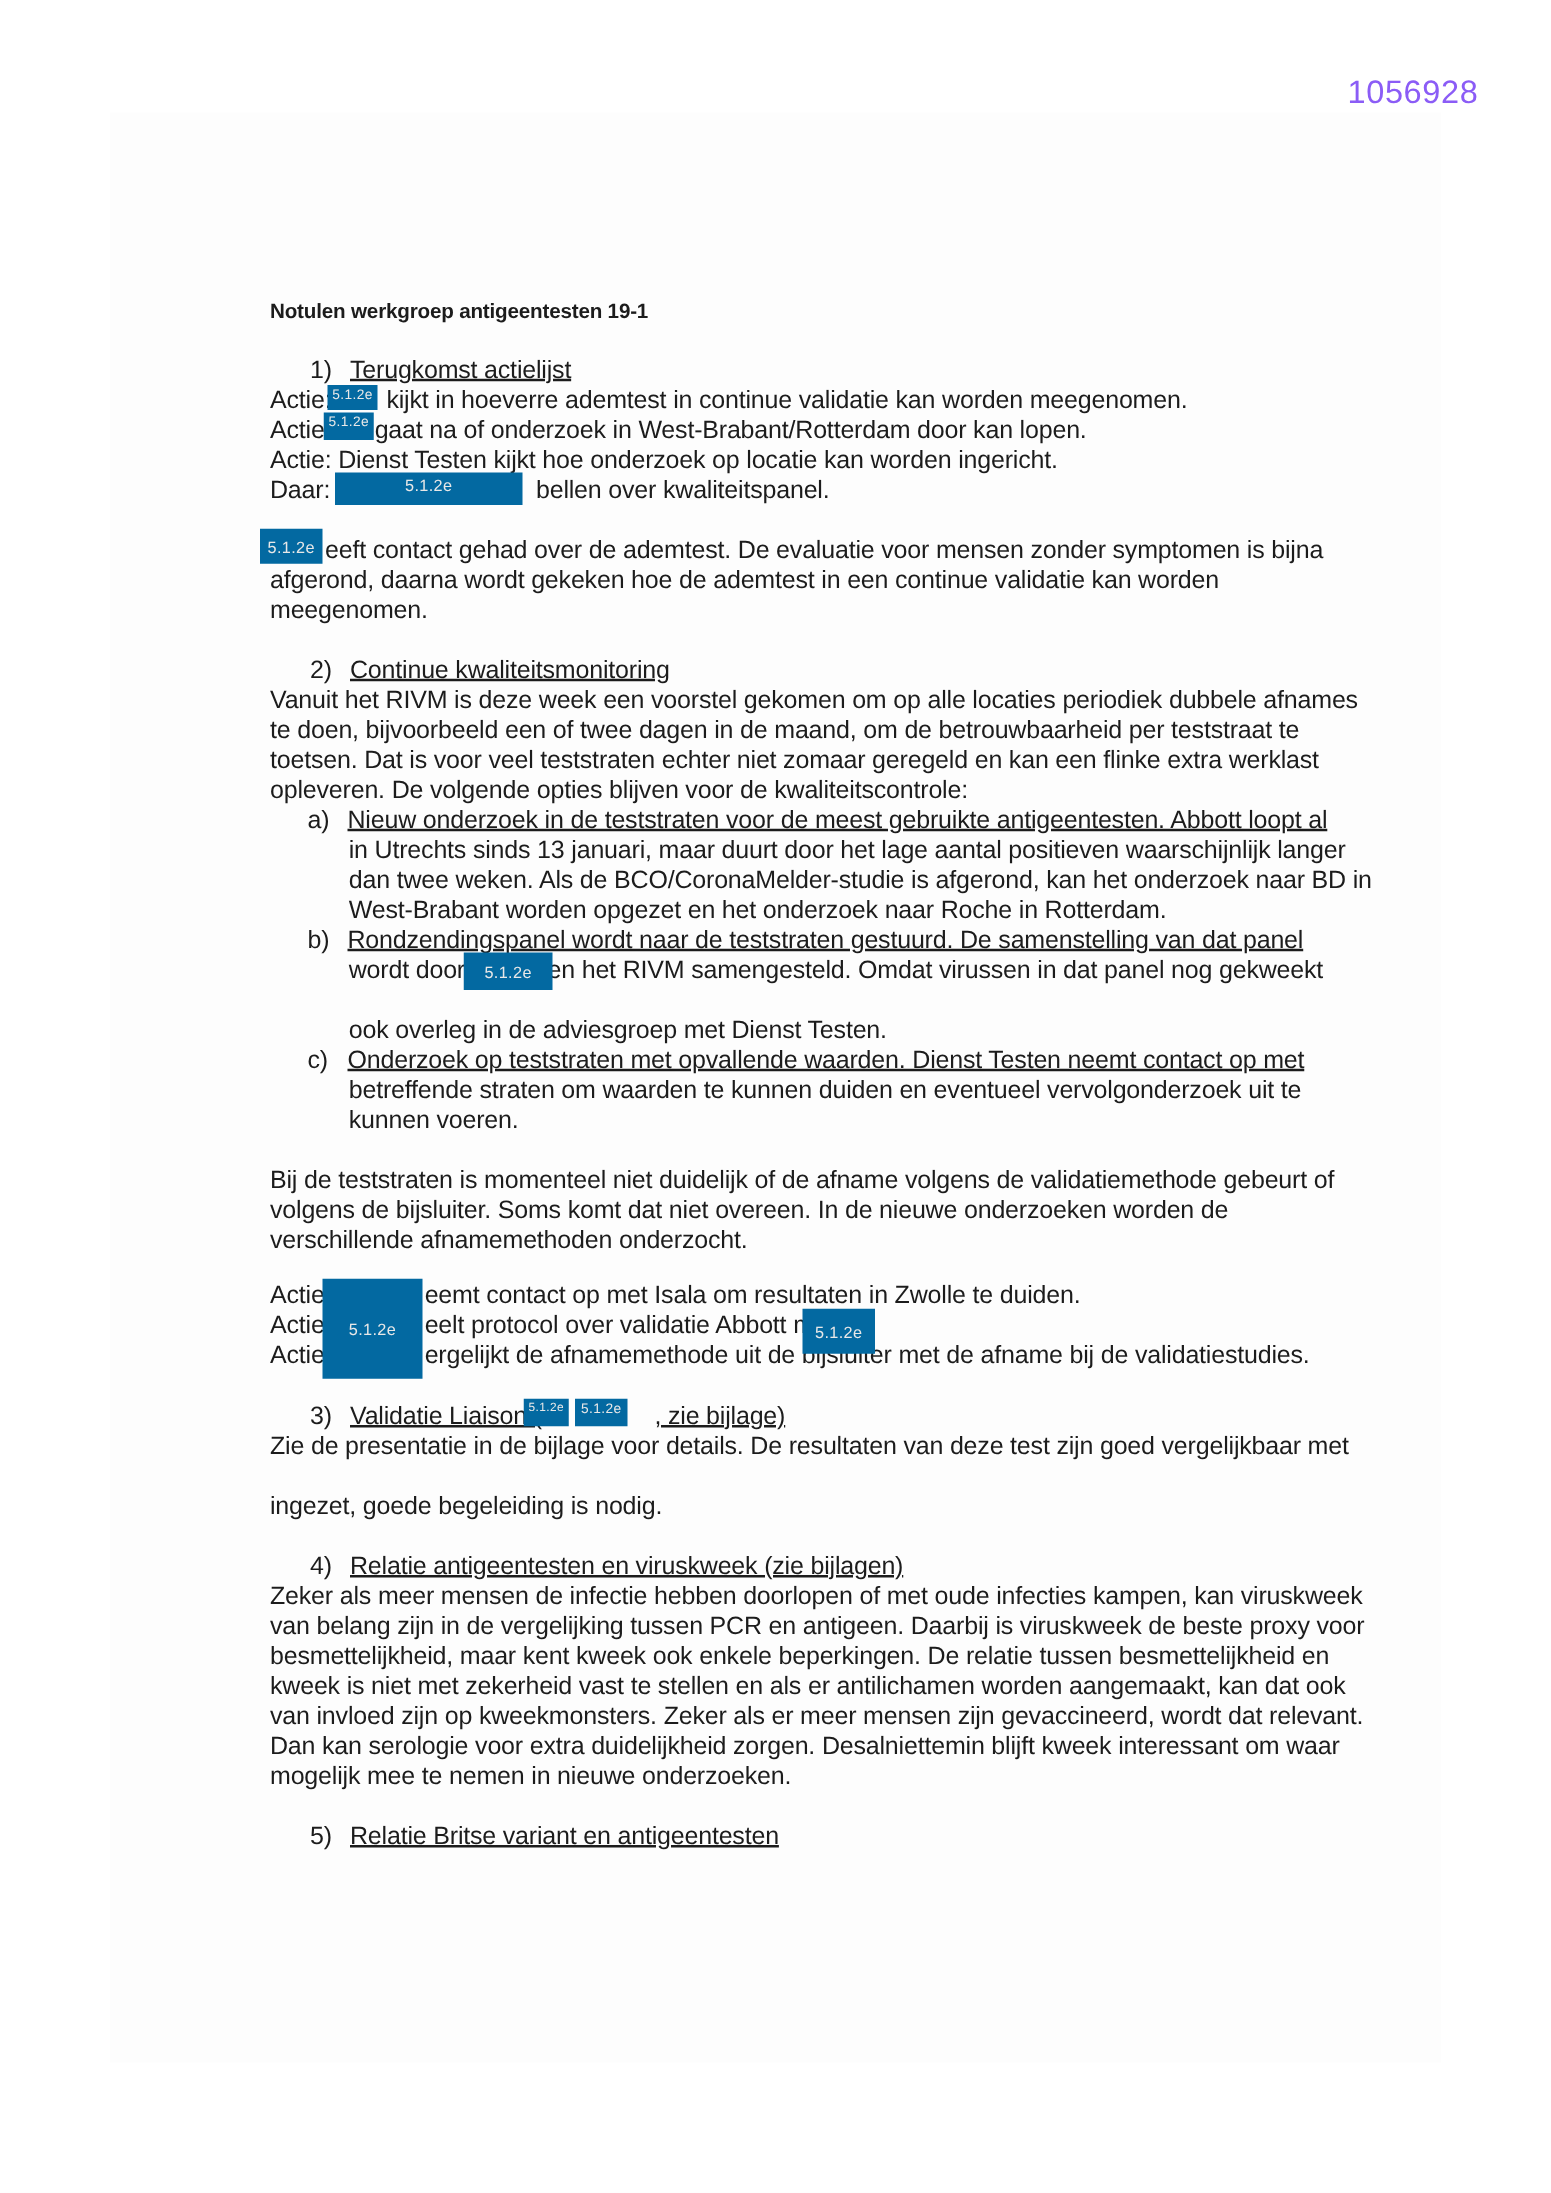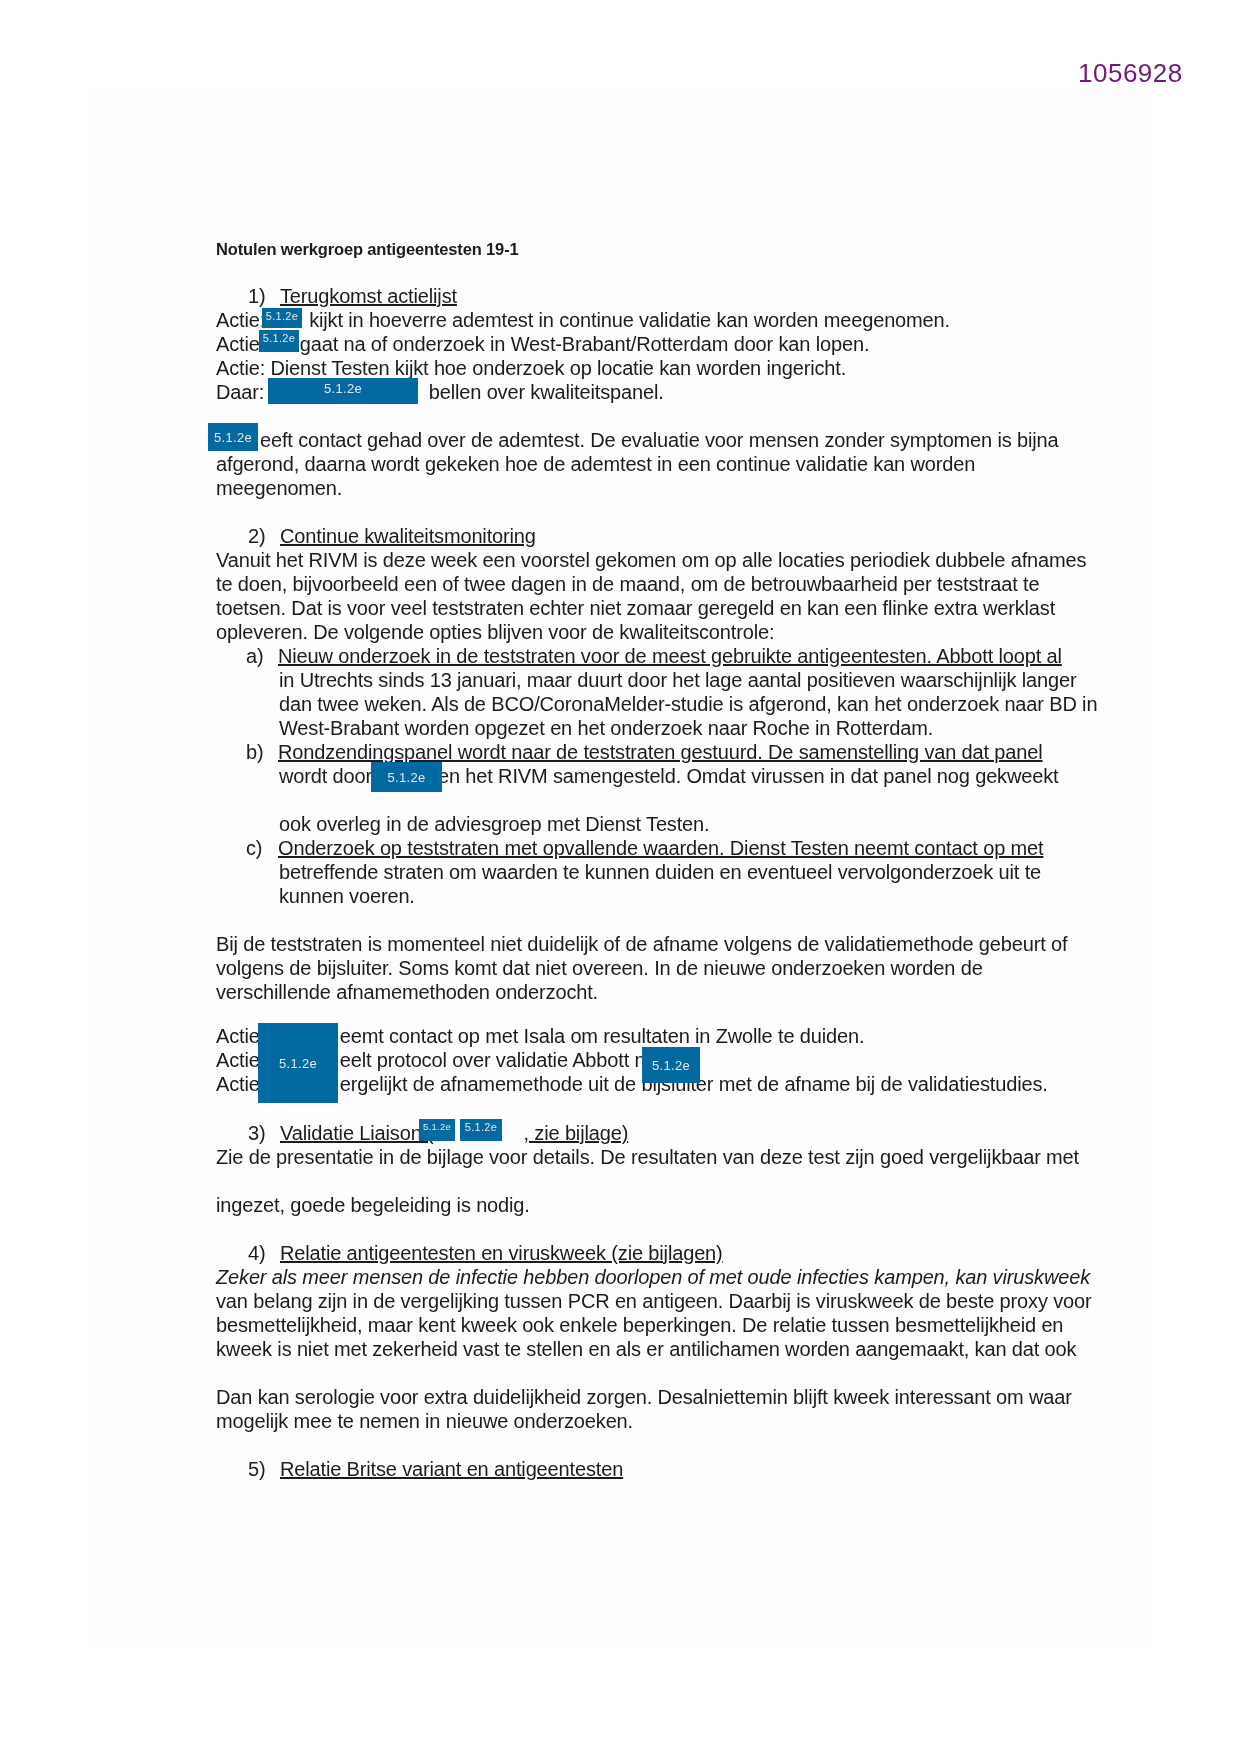--- a/index.html
+++ b/index.html
@@ -4,21 +4,21 @@
 <style>
   html, body { margin: 0; padding: 0; }
   body {
     width: 1241px; height: 1754px; background: #ffffff; position: relative; overflow: hidden;
     font-family: "Liberation Sans", "DejaVu Sans", sans-serif; color: #1a1a1a;
   }
   .scan-area {
     position: absolute; left: 88px; top: 90px; width: 1065px; height: 1560px; background: #fdfdfd;
   }
   .doc-id {
-    position: absolute; left: 1078px; top: 58px; font-size: 26px; color: #701a75; letter-spacing: 0.5px;
+    position: absolute; left: 1078px; top: 58px; font-size: 26px; color: #8b5cf6; letter-spacing: 0.5px;
   }
   .page { position: absolute; left: 0; top: 0; width: 1241px; height: 1754px; margin-top: 20px; }
   .line {
     position: absolute; left: 216px; font-size: 20px; line-height: 24px; white-space: nowrap; color: #1c1c1c;
     font-family: "Liberation Sans Narrow", "Liberation Sans", sans-serif; letter-spacing: -0.15px;
   }
   .title { font-weight: bold; font-size: 16.5px; }
   .heading .num { display: inline-block; width: 32px; }
   .heading .htext { text-decoration: underline; }
   .item { left: 246px; text-decoration: underline; }
@@ -116,24 +116,25 @@
     <span class="num">3)</span><span class="htext"><span>Validatie Liaison (</span><span style="display:inline-block;width:90px;"></span><span>, zie bijlage)</span></span>
   </div>
   <div class="redact small" style="left:419px; top:1099px; width:36px; height:22px; font-size:9.5px;">5.1.2e</div>
   <div class="redact small" style="left:460px; top:1099px; width:42px; height:22px;">5.1.2e</div>
   <div class="line" style="top:1125px;">Zie de presentatie in de bijlage voor details. De resultaten van deze test zijn goed vergelijkbaar met</div>
   <div class="line" style="top:1173px;">ingezet, goede begeleiding is nodig.</div>
 
   <div class="line heading" style="top:1221px; left:248px;">
     <span class="num">4)</span><span class="htext">Relatie antigeentesten en viruskweek (zie bijlagen)</span>
   </div>
-  <div class="line" style="top:1245px;font-style:italic;">Zeker als meer mensen de infectie hebben doorlopen of met oude infecties kampen, kan viruskweek</div>
+  <div class="line" style="top:1245px;">Zeker als meer mensen de infectie hebben doorlopen of met oude infecties kampen, kan viruskweek</div>
   <div class="line" style="top:1269px;">van belang zijn in de vergelijking tussen PCR en antigeen. Daarbij is viruskweek de beste proxy voor</div>
   <div class="line" style="top:1293px;">besmettelijkheid, maar kent kweek ook enkele beperkingen. De relatie tussen besmettelijkheid en</div>
   <div class="line" style="top:1317px;">kweek is niet met zekerheid vast te stellen en als er antilichamen worden aangemaakt, kan dat ook</div>
+  <div class="line" style="top:1341px;">van invloed zijn op kweekmonsters. Zeker als er meer mensen zijn gevaccineerd, wordt dat relevant.</div>
   <div class="line" style="top:1365px;">Dan kan serologie voor extra duidelijkheid zorgen. Desalniettemin blijft kweek interessant om waar</div>
   <div class="line" style="top:1389px;">mogelijk mee te nemen in nieuwe onderzoeken.</div>
 
   <div class="line heading" style="top:1437px; left:248px;">
     <span class="num">5)</span><span class="htext">Relatie Britse variant en antigeentesten</span>
   </div>
 
 </div>
 
 </body></html>

